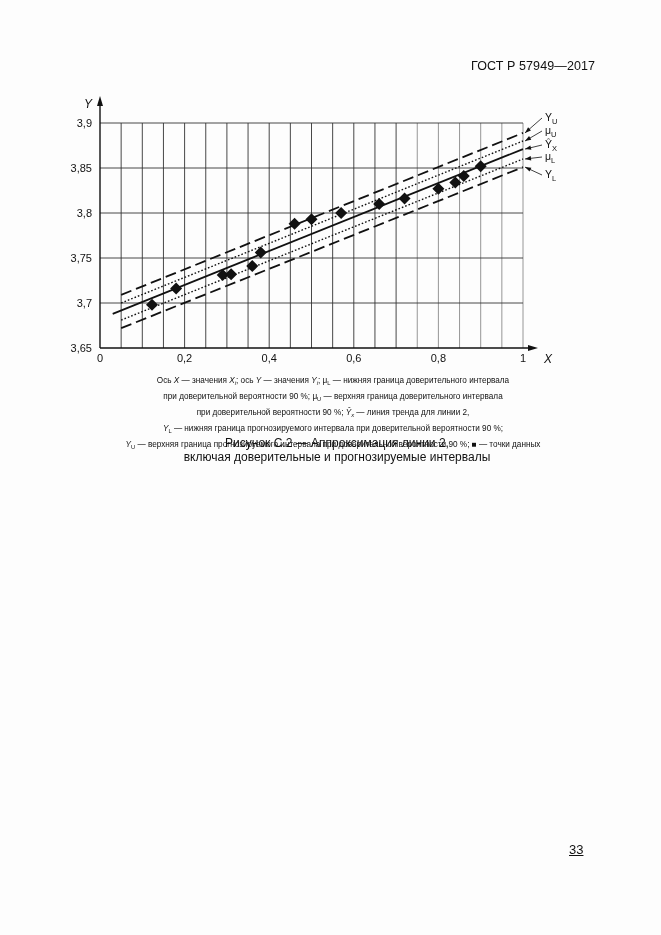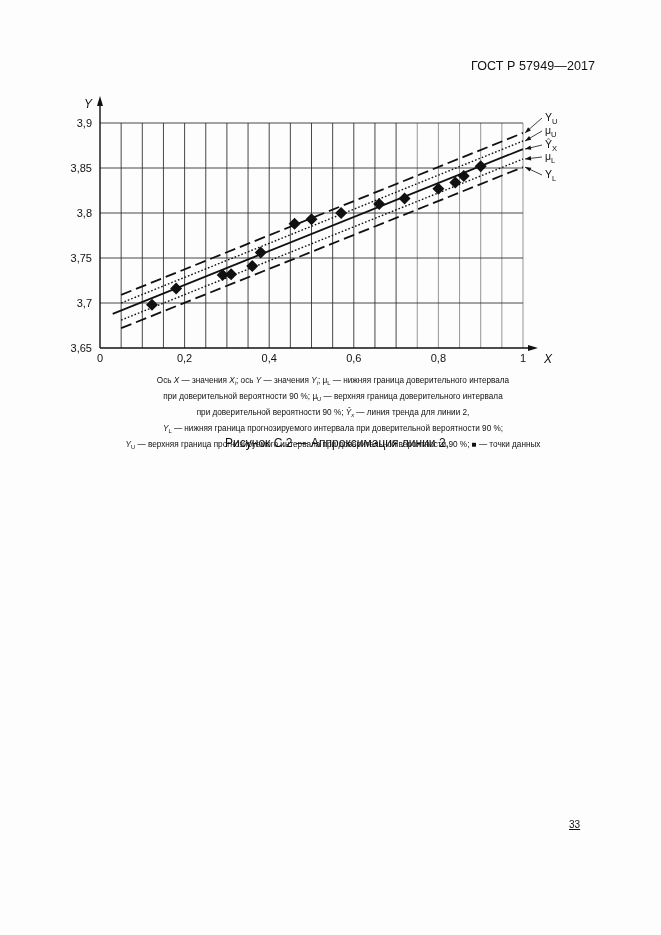--- a/index.html
+++ b/index.html
@@ -2,21 +2,21 @@
 <html><head>
 <meta charset="utf-8">
 <style>
   html, body { margin:0; padding:0; background:#fdfdfd; }
   body { width:661px; height:935px; position:relative; overflow:hidden; font-family:"Liberation Sans", sans-serif; color:#111; }
   .header { position:absolute; top:59px; left:471px; font-weight:normal; font-size:12.5px; letter-spacing:0.1px; }
   svg.chart { position:absolute; left:0; top:0; }
   .caption { position:absolute; left:60px; width:546px; text-align:center; font-size:8.2px; line-height:13px; }
   .caption-line { display:block; white-space:nowrap; }
   .figtitle { position:absolute; left:64px; width:546px; text-align:center; font-size:12px; line-height:14px; top:436px; }
-  .pagenum { position:absolute; top:819px; left:569px; font-size:10px;text-decoration:underline; }
+  .pagenum { position:absolute; top:842px; left:569px; font-size:13px;text-decoration:underline; }
   sub { font-size:70%; vertical-align:-2px; }
 </style>
 </head>
 <body>
 
 <div class="header">ГОСТ Р 57949—2017</div>
 
 <svg class="chart" width="661" height="380" viewBox="0 0 661 380">
   <g id="grid">
       <line x1="121.15" y1="123" x2="121.15" y2="348" stroke="#333" stroke-width="0.9"></line>
@@ -113,15 +113,16 @@
 <div class="caption" style="top:374px;">
   <span class="caption-line">Ось <i>X</i> — значения <i>X<sub>i</sub></i>; ось <i>Y</i> — значения <i>Y<sub>i</sub></i>; μ<sub>L</sub> — нижняя граница доверительного интервала</span>
   <span class="caption-line">при доверительной вероятности 90 %; μ<sub>U</sub> — верхняя граница доверительного интервала</span>
   <span class="caption-line">при доверительной вероятности 90 %; <i>Ŷ<sub>x</sub></i> — линия тренда для линии 2,</span>
   <span class="caption-line"><i>Y</i><sub>L</sub> — нижняя граница прогнозируемого интервала при доверительной вероятности 90 %;</span>
   <span class="caption-line"><i>Y</i><sub>U</sub> — верхняя граница прогнозируемого интервала при доверительной вероятности 90 %; ■ — точки данных</span>
 </div>
 
 <div class="figtitle">
   <div>Рисунок С.2 — Аппроксимация линии 2,</div>
+  <div>включая доверительные и прогнозируемые интервалы</div>
 </div>
 
 <div class="pagenum">33</div>
 
 </body></html>

